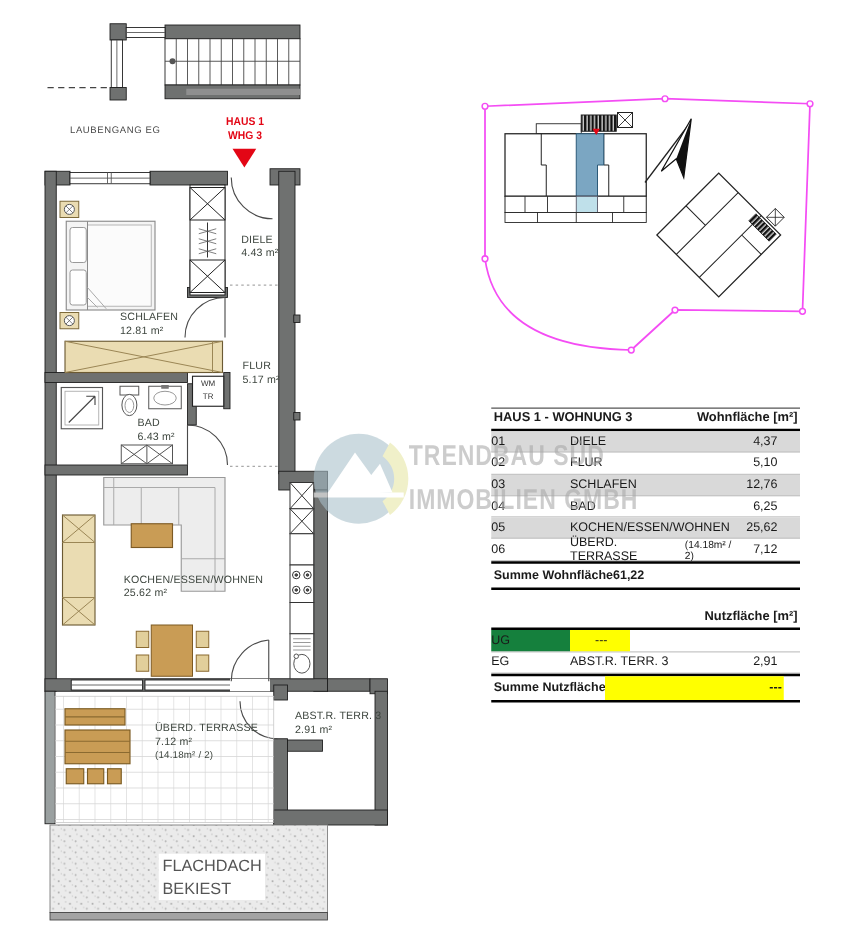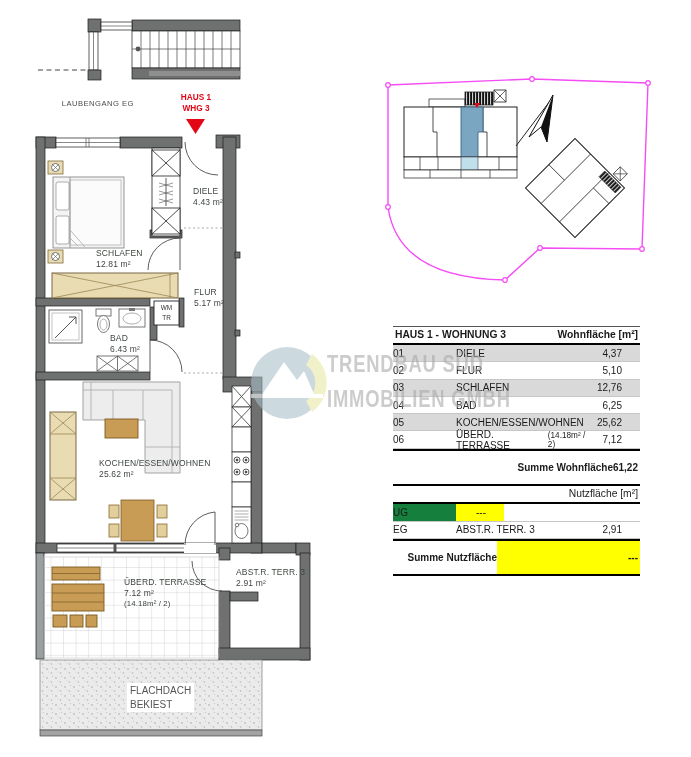--- a/index.html
+++ b/index.html
@@ -5,40 +5,40 @@
   *{margin:0;padding:0;box-sizing:border-box}
   html,body{background:#fff}
   body{font-family:"Liberation Sans",sans-serif;-webkit-font-smoothing:antialiased}
   .canvas{position:relative;width:691px;height:757px;background:#fff;overflow:hidden}
   .canvas svg{position:absolute;left:0;top:0}
 
   
   .lbl{position:absolute;color:#3d453e;font-size:8.5px;line-height:1.3;letter-spacing:.15px;white-space:nowrap}
   .lbl .nm,.lbl .ar,.lbl .nt{display:block}
   .lbl .nt{font-size:7.8px}
-  .corridor-lbl{position:absolute;left:56px;top:99px;width:78px;text-align:right;font-size:7.6px;color:#4a4a4a;letter-spacing:.5px}
+  .corridor-lbl{position:absolute;left:56px;top:99px;width:78px;text-align:left;font-size:7.6px;color:#4a4a4a;letter-spacing:.5px}
   .unit-marker{position:absolute;left:174px;top:92px;width:44px;text-align:center;color:#e30615;font-weight:800;font-size:9px;line-height:1.2;transform:scaleX(.92);transform-origin:center}
   .wm-lbl{position:absolute;left:154px;top:303px;width:25px;text-align:center;font-size:6.4px;line-height:1.55;color:#333}
-  .flach-lbl{position:absolute;left:127px;top:683px;background:#fff;padding:1px 3px;font-size:10px;line-height:1.35;color:#555}
+  .flach-lbl{position:absolute;left:127px;top:683px;background:#fff;padding:1px 3px;font-size:13px;line-height:1.35;color:#555}
 
   
   .tbl{position:absolute;left:393px;width:247px;color:#1a1a1a;font-size:10px}
   .tbl1{top:326px}
   .tbl2{top:486px}
   .t-head{display:flex;justify-content:space-between;font-weight:bold;font-size:10.3px;padding:2px 2px 3px 2px;border-top:1px solid #555;border-bottom:2.2px solid #000}
-  .t-head2{display:flex;justify-content:flex-end;font-weight:normal;font-size:10.3px;padding:2px 2px 3px 2px;border-bottom:2.2px solid #000}
+  .t-head2{display:flex;justify-content:flex-end;font-weight:bold;font-size:10.3px;padding:2px 2px 3px 2px;border-bottom:2.2px solid #000}
   .t-row{display:flex;align-items:stretch;height:17.3px;border-bottom:1px solid #c6c6c6}
   .t-row.shade{background:#d9d9d9}
   .t-row:last-of-type{border-bottom:none}
   .cell{display:flex;align-items:center}
   .c-nr{width:63px;padding-left:0}
   .c-room{flex:1}
   .c-val{width:48px;justify-content:flex-end;padding-right:18px}
   .c-note{font-size:8.2px;margin-left:3px}
-  .t-sum{display:flex;justify-content:flex-end;align-items:center;font-weight:bold;border-top:2.2px solid #000;border-bottom:2.2px solid #000;height:37px;padding:0 2px}
+  .t-sum{display:flex;justify-content:flex-start;align-items:center;font-weight:bold;border-top:2.2px solid #000;border-bottom:2.2px solid #000;height:23px;padding:0 2px}
   .t2-row{height:17.5px}
   .nr-gray{background:#15803d}
   .hl{background:#ffff00}
   .sum2{padding:0}
   .sum2 .sum-label{padding-left:2px}
   .sum2 .sum-val-box{width:143px;height:100%;display:flex;align-items:center;justify-content:flex-end;padding-right:2px}
 
   
   .watermark{position:absolute;left:0;top:0;width:691px;height:655px;opacity:.58;pointer-events:none}
   .wmk-text{position:absolute;font-weight:bold;font-size:23px;color:#a8a8a8;letter-spacing:1px;transform:scaleX(.8);transform-origin:left center;white-space:nowrap}

